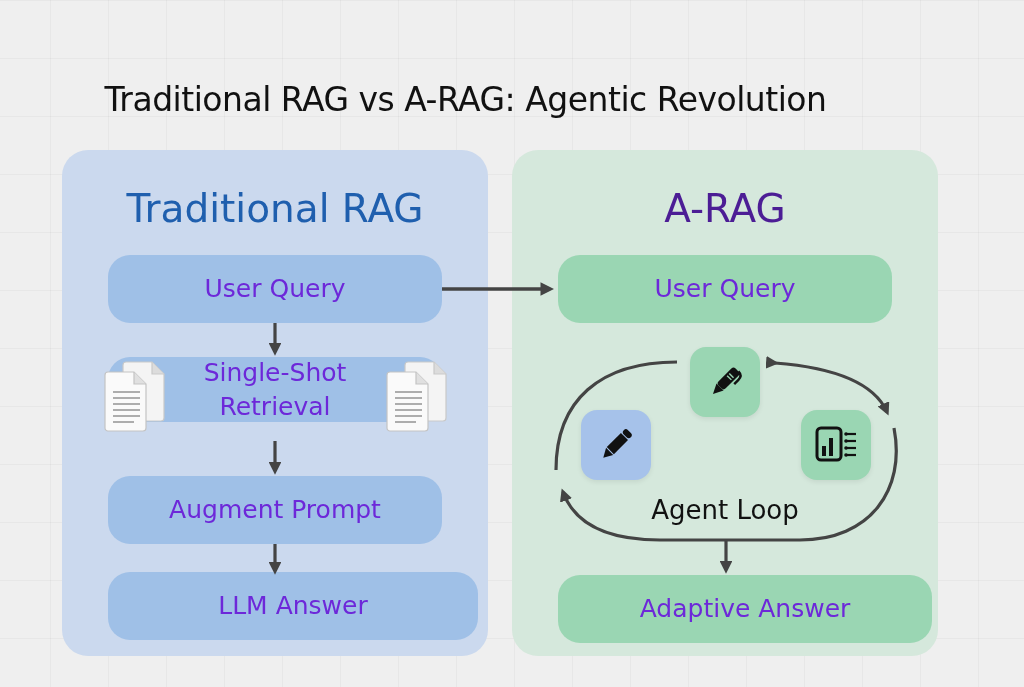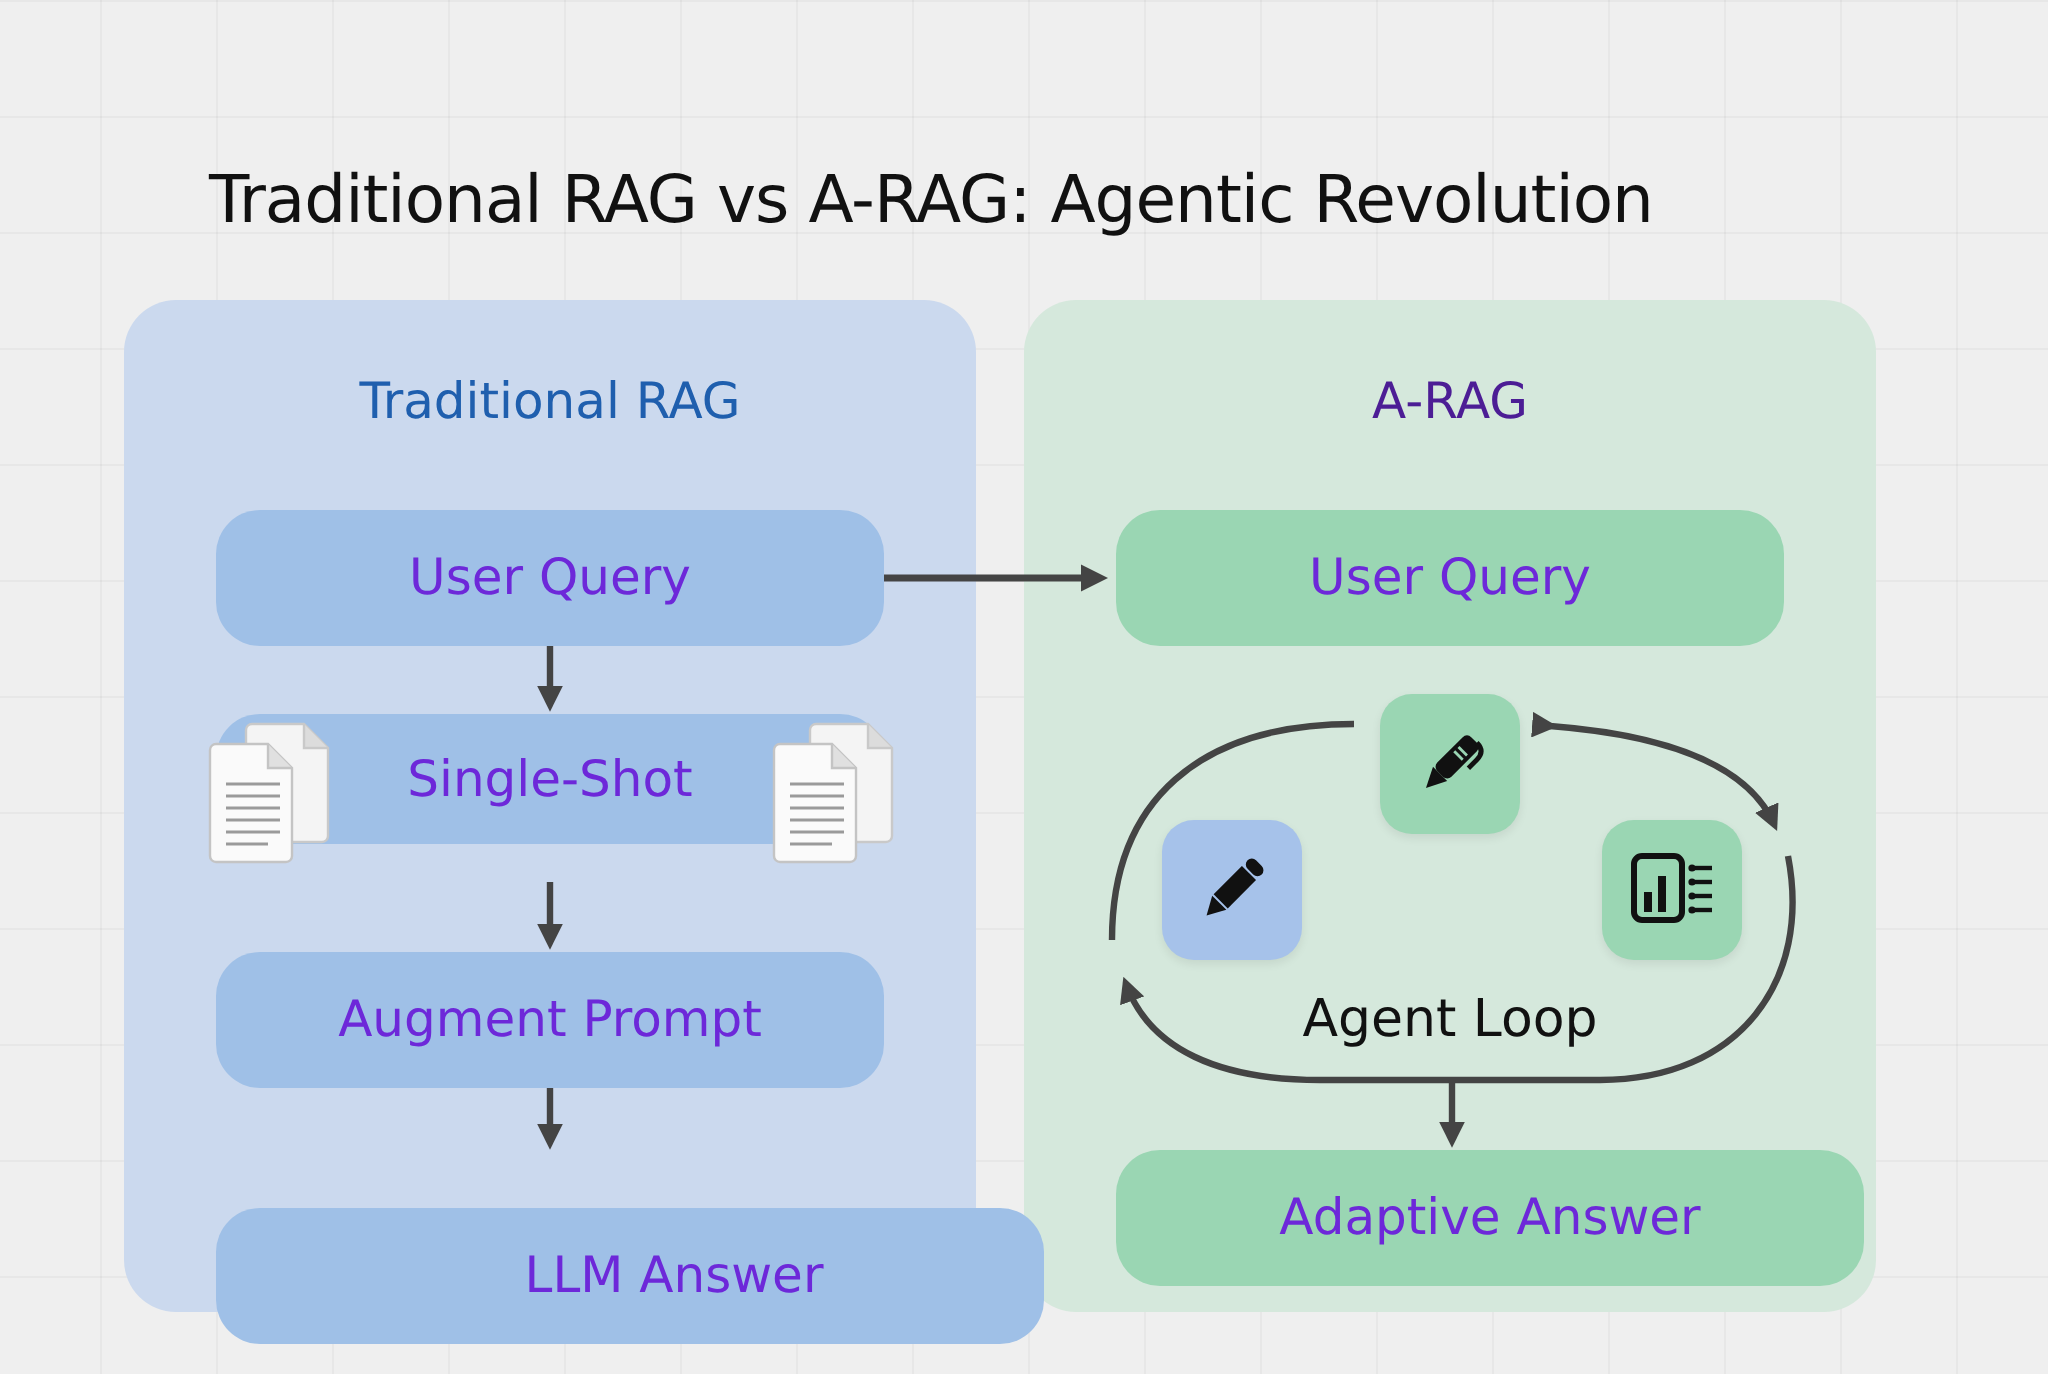--- a/index.html
+++ b/index.html
@@ -16,21 +16,21 @@
   }
   .title {
     position:absolute; left:0; width:931px; top:80px; text-align:center;
     font-family:"DejaVu Sans", sans-serif; font-size:33px; letter-spacing:-0.5px; color:#111;
   }
   .panel { position:absolute; top:150px; height:506px; border-radius:26px; }
   .panel-left { left:62px; width:426px; background:#cbd9ee; }
   .panel-right { left:512px; width:426px; background:#d5e8dc; }
   .panel-heading {
     position:absolute; left:0; right:0; top:36px; text-align:center;
-    font-family:"DejaVu Sans", sans-serif; font-size:25px;
+    font-family:"DejaVu Sans", sans-serif; font-size:39px;
   }
   .panel-left .panel-heading { color:#1f5fae; }
   .panel-right .panel-heading { color:#4c1d95; font-weight:normal; }
   .step {
     position:absolute; height:68px; border-radius:22px;
     display:flex; align-items:center; justify-content:center; text-align:center;
     font-family:"DejaVu Sans", sans-serif; font-size:25px; line-height:34px; color:#6d28d9;
   }
   .blue { background:#9fc0e7; }
   .green { background:#9ad6b3; }
@@ -60,26 +60,27 @@
 <div class="panel panel-right">
   <div class="panel-heading">A-RAG</div>
 </div>
 
 <div class="step blue" style="left:108px; top:255px; width:334px;">
   <span>User Query</span>
 </div>
 <div class="step blue" style="left:108px; top:357px; width:334px; height:65px;">
   <span style="display:block;">
     <span style="display:block;">Single-Shot</span>
+    <span style="display:block;">Retrieval</span>
   </span>
 </div>
 <div class="step blue" style="left:108px; top:476px; width:334px;">
   <span>Augment Prompt</span>
 </div>
-<div class="step blue" style="left:108px; top:604px; width:370px;padding-left:44px;">
+<div class="step blue" style="left:108px; top:572px; width:370px;">
   <span>LLM Answer</span>
 </div>
 
 <svg class="doc-icon" style="left:104px; top:358px;" viewBox="0 0 64 78">
   <g>
     <path d="M22 4 h26 l12 12 v44 a3 3 0 0 1 -3 3 h-35 a3 3 0 0 1 -3 -3 v-53 a3 3 0 0 1 3 -3z" fill="#f4f4f4" stroke="#c9c9c9" stroke-width="1.2"></path>
     <path d="M48 4 v12 h12" fill="#dcdcdc" stroke="#c9c9c9" stroke-width="1.2"></path>
     <path d="M4 14 h26 l12 12 v44 a3 3 0 0 1 -3 3 h-35 a3 3 0 0 1 -3 -3 v-53 a3 3 0 0 1 3 -3z" fill="#fafafa" stroke="#c4c4c4" stroke-width="1.2"></path>
     <path d="M30 14 v12 h12" fill="#e0e0e0" stroke="#c4c4c4" stroke-width="1.2"></path>
     <g stroke="#9a9a9a" stroke-width="1.6">

